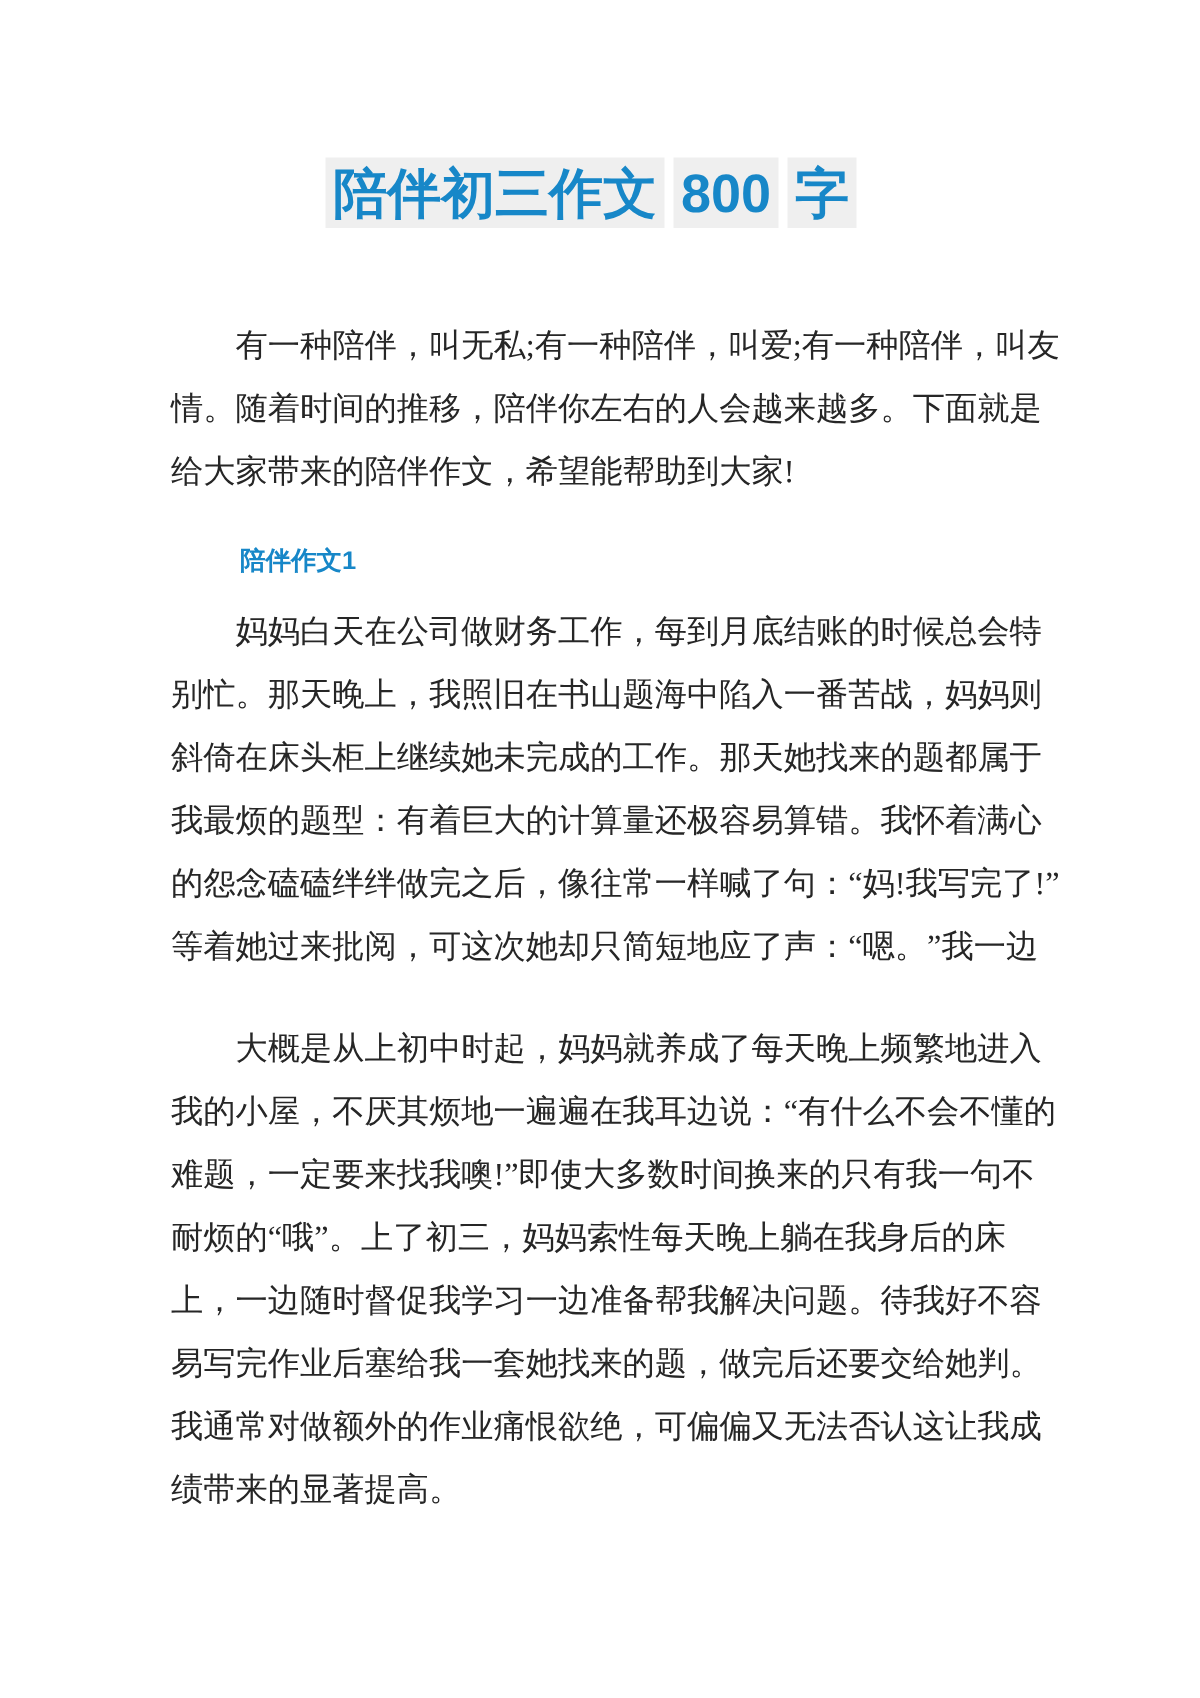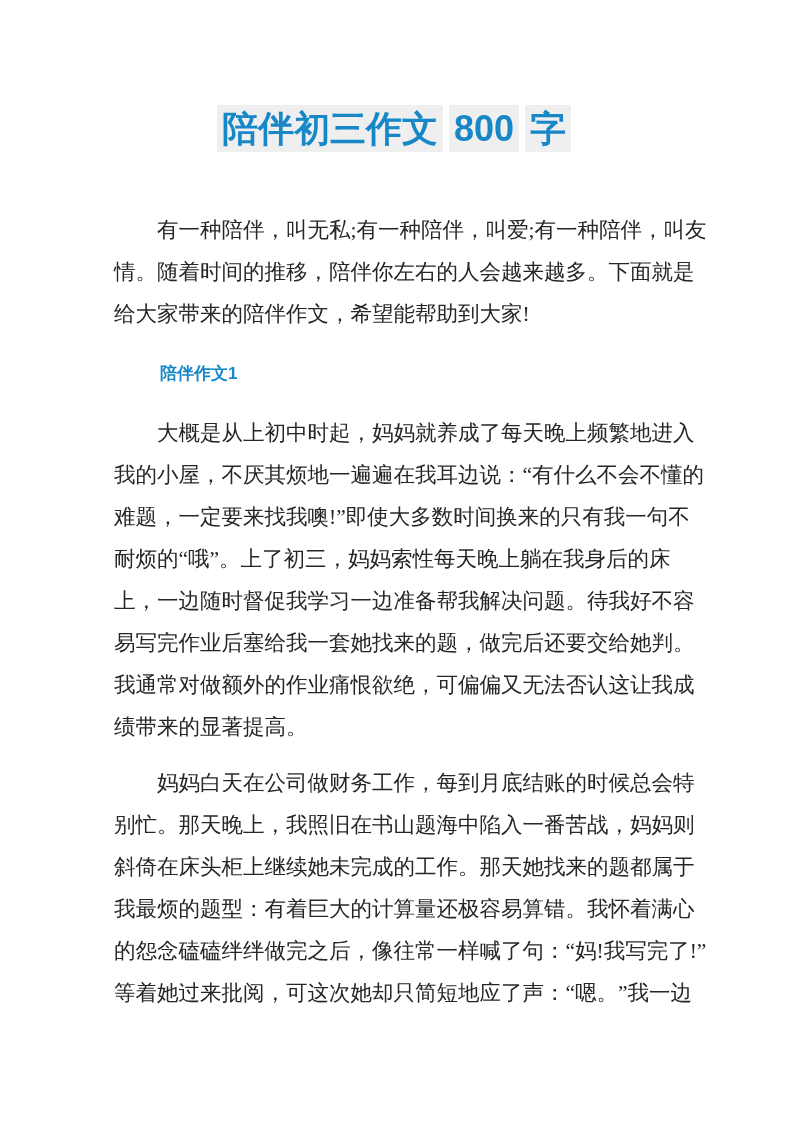--- a/index.html
+++ b/index.html
@@ -75,19 +75,19 @@
   <h1 class="doc-title">
     <span class="title-seg">陪伴初三作文</span><span class="title-seg">800</span><span class="title-seg">字</span>
   </h1>
 
   <div class="doc-body">
 
     <p class="para para-intro">有一种陪伴，叫无私;有一种陪伴，叫爱;有一种陪伴，叫友情。随着时间的推移，陪伴你左右的人会越来越多。下面就是给大家带来的陪伴作文，希望能帮助到大家!</p>
 
     <h2 class="section-heading">陪伴作文1</h2>
 
+    <p class="para para-2">妈妈白天在公司做财务工作，每到月底结账的时候总会特别忙。那天晚上，我照旧在书山题海中陷入一番苦战，妈妈则斜倚在床头柜上继续她未完成的工作。那天她找来的题都属于我最烦的题型：有着巨大的计算量还极容易算错。我怀着满心的怨念磕磕绊绊做完之后，像往常一样喊了句：“妈!我写完了!”等着她过来批阅，可这次她却只简短地应了声：“嗯。”我一边</p>
+
     <p class="para para-1">大概是从上初中时起，妈妈就养成了每天晚上频繁地进入我的小屋，不厌其烦地一遍遍在我耳边说：“有什么不会不懂的难题，一定要来找我噢!”即使大多数时间换来的只有我一句不耐烦的“哦”。上了初三，妈妈索性每天晚上躺在我身后的床上，一边随时督促我学习一边准备帮我解决问题。待我好不容易写完作业后塞给我一套她找来的题，做完后还要交给她判。我通常对做额外的作业痛恨欲绝，可偏偏又无法否认这让我成绩带来的显著提高。</p>
-
-    <p class="para para-2">妈妈白天在公司做财务工作，每到月底结账的时候总会特别忙。那天晚上，我照旧在书山题海中陷入一番苦战，妈妈则斜倚在床头柜上继续她未完成的工作。那天她找来的题都属于我最烦的题型：有着巨大的计算量还极容易算错。我怀着满心的怨念磕磕绊绊做完之后，像往常一样喊了句：“妈!我写完了!”等着她过来批阅，可这次她却只简短地应了声：“嗯。”我一边</p>
 
   </div>
 
 </div>
 
 </body></html>

